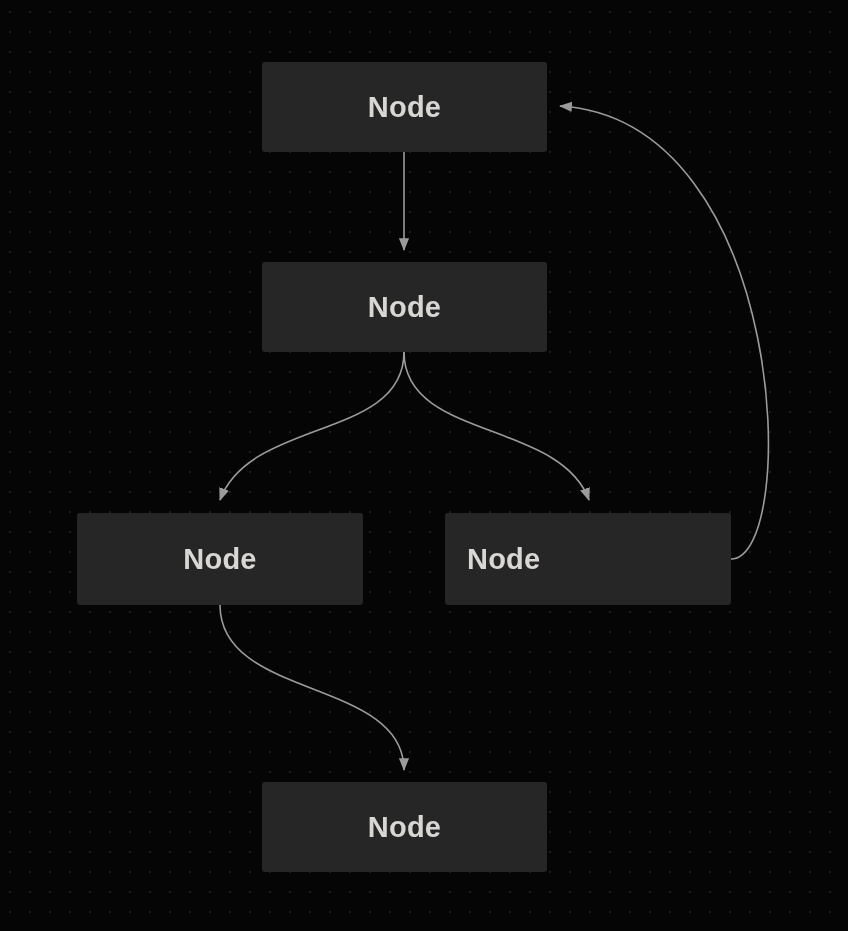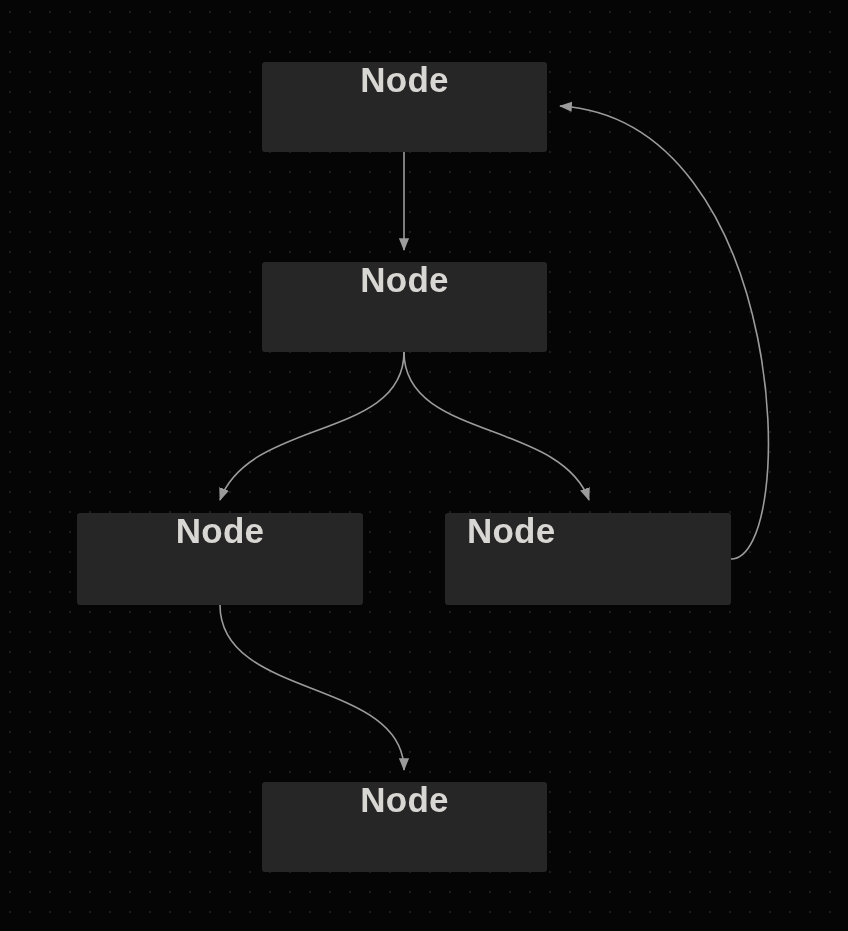--- a/index.html
+++ b/index.html
@@ -31,22 +31,23 @@
     fill: none;
     stroke: #9b9b9b;
     stroke-width: 1.6;
   }
   .node {
     position: absolute;
     box-sizing: border-box;
     background: #262626;
     border-radius: 3px;
     display: flex;
+    align-items: center;
     color: #d9d7d3;
-    font-size: 35px;
+    font-size: 29px;
     font-weight: bold;
     letter-spacing: 0.2px;
     line-height: 1;
     user-select: none;
   }
   .node.center { justify-content: center; }
   .node.left   { justify-content: flex-start; padding-left: 22px; }
   .node-label { pointer-events: none; }
 </style>
 </head>

